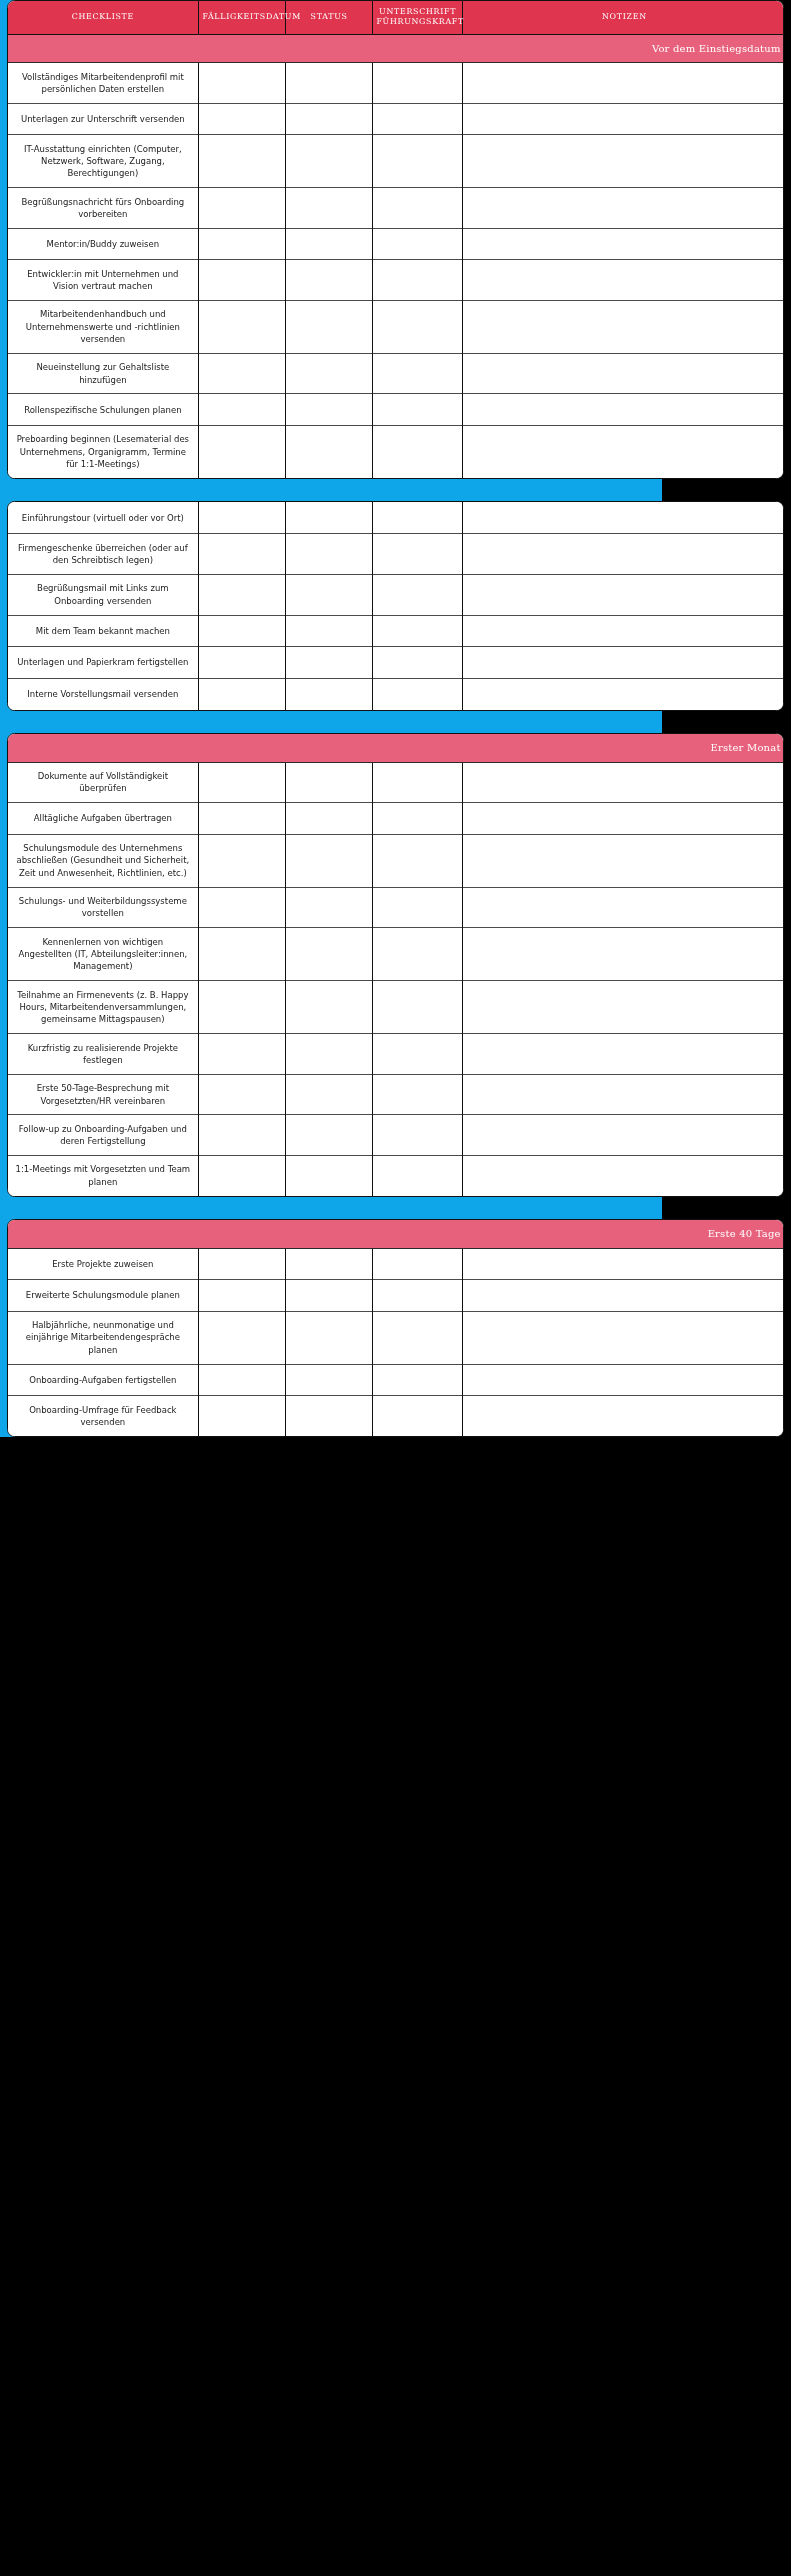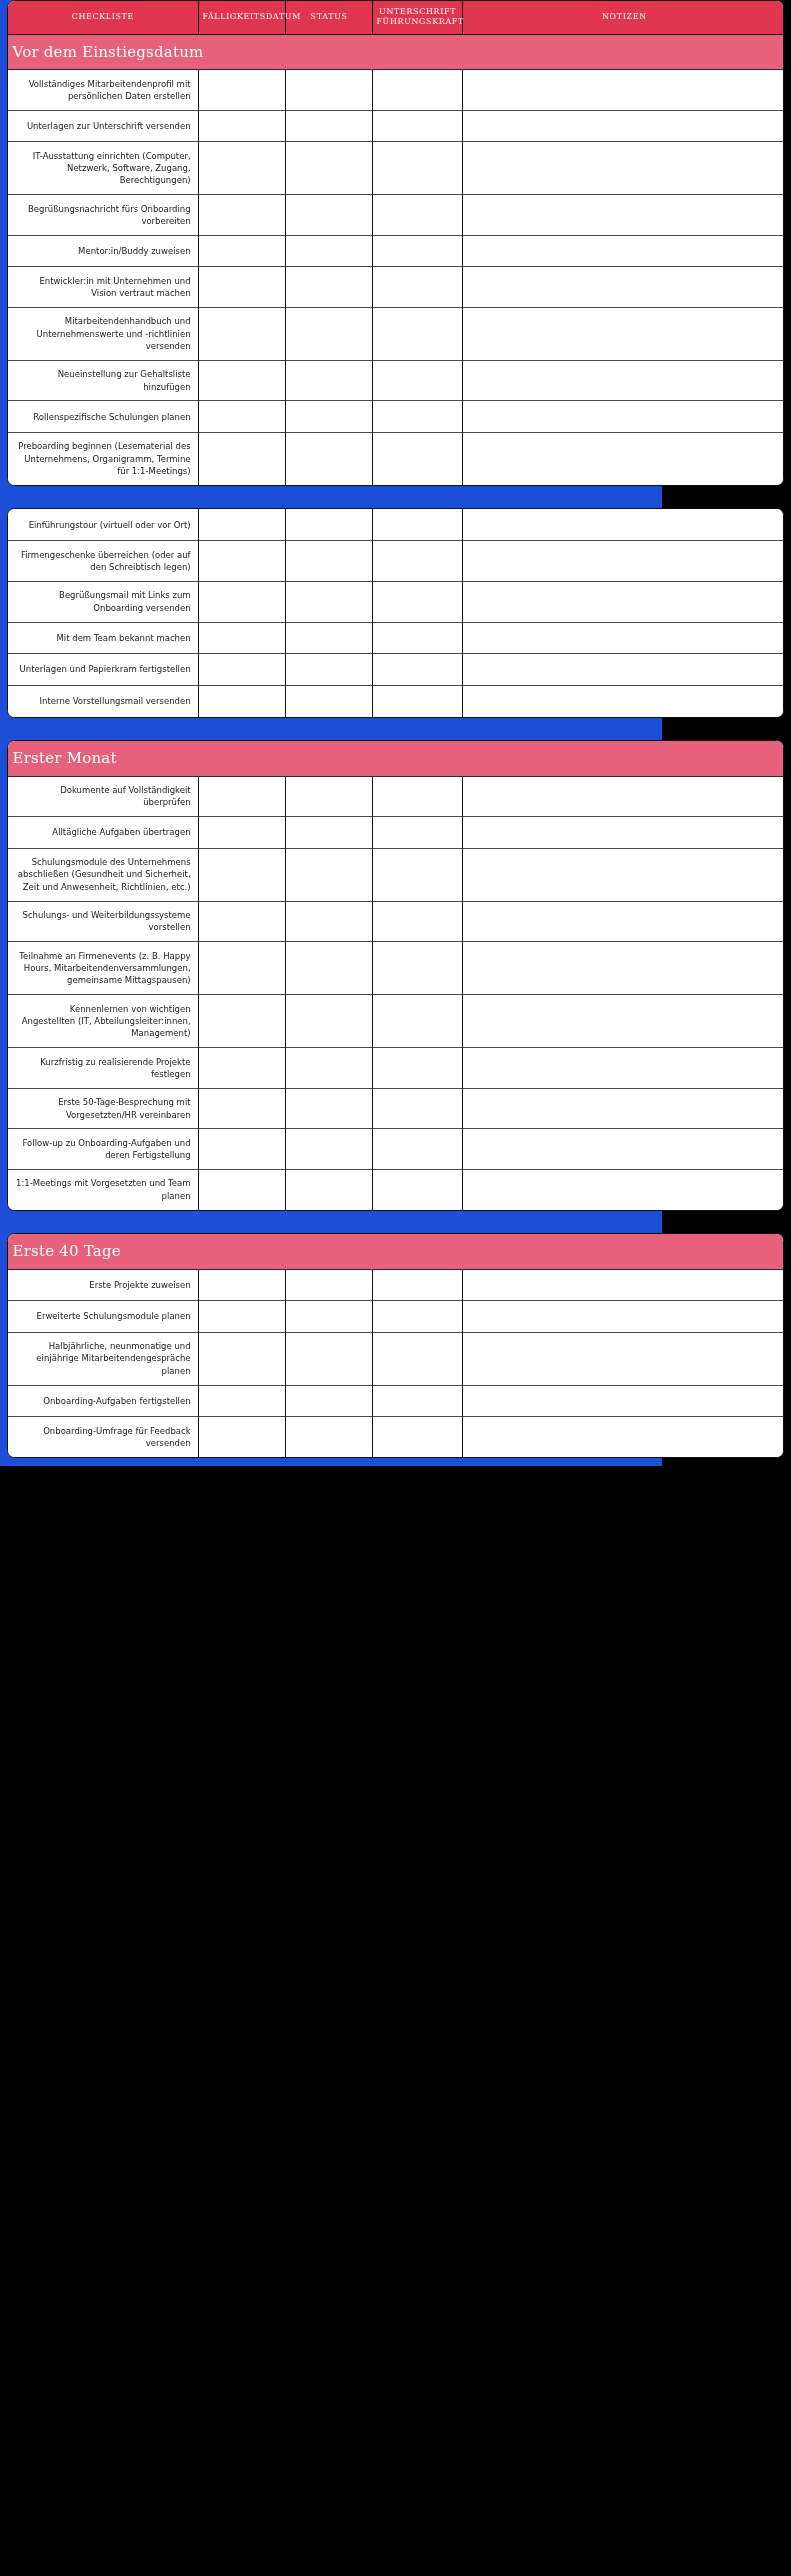--- a/index.html
+++ b/index.html
@@ -8,22 +8,22 @@
     background: #000000;
   }
   body {
     width: 792px;
     min-height: 2576px;
     font-family: "DejaVu Sans", sans-serif;
     position: relative;
   }
   .page {
     width: 662px;
-    padding: 0 0 8px 0;
-    background: #1d4ed8;
+    padding: 0 0 0 0;
+    background: #0ea5e9;
   }
 
   
   .section {
     width: 777px;
     margin: 0 0 0 6.6px;
     background: #ffffff;
     border-radius: 7.5px;
     overflow: hidden;
     border: 0.8px solid #111111;
@@ -57,23 +57,23 @@
     border-bottom: 1.7px solid #111111;
     line-height: 1.35;
   }
   .colhead th:first-child { border-left: none; }
 
   
   .bandrow td {
     background: #e8617c;
     color: #ffffff;
     font-family: "DejaVu Serif", serif;
-    font-size: 15px;
+    font-size: 10px;
     font-weight: 400;
-    text-align: left;
+    text-align: right;
     padding: 8.3px 5px;
     height: 26.5px;
     border-bottom: 1.7px solid #2b2b2b;
     letter-spacing: 0.2px;
   }
   .section.gap .bandrow td {
     border-top: none;
   }
 
   
@@ -85,21 +85,21 @@
     padding: 7.5px 7.5px;
   }
   tr.datarow td:first-child { border-left: none; }
   tr.datarow:first-of-type td { border-top: none; }
 
   td.task {
     font-family: "DejaVu Sans", sans-serif;
     font-size: 8.5px;
     line-height: 1.45;
     color: #1b1b1b;
-    text-align: right;
+    text-align: center;
     padding: 8.3px 8.3px 8.3px 9px;
   }
   td.blank { padding: 0; }
 
   
   tr.datarow { height: 31.5px; }
 </style>
 </head>
 <body>
 
@@ -288,28 +288,28 @@
               <td class="blank"></td>
             </tr>
             <tr class="datarow">
               <td class="task">Schulungs- und Weiterbildungssysteme vorstellen</td>
               <td class="blank"></td>
               <td class="blank"></td>
               <td class="blank"></td>
               <td class="blank"></td>
             </tr>
             <tr class="datarow">
+              <td class="task">Kennenlernen von wichtigen Angestellten (IT, Abteilungsleiter:innen, Management)</td>
+              <td class="blank"></td>
+              <td class="blank"></td>
+              <td class="blank"></td>
+              <td class="blank"></td>
+            </tr>
+            <tr class="datarow">
               <td class="task">Teilnahme an Firmenevents (z. B. Happy Hours, Mitarbeitendenversammlungen, gemeinsame Mittagspausen)</td>
-              <td class="blank"></td>
-              <td class="blank"></td>
-              <td class="blank"></td>
-              <td class="blank"></td>
-            </tr>
-            <tr class="datarow">
-              <td class="task">Kennenlernen von wichtigen Angestellten (IT, Abteilungsleiter:innen, Management)</td>
               <td class="blank"></td>
               <td class="blank"></td>
               <td class="blank"></td>
               <td class="blank"></td>
             </tr>
             <tr class="datarow">
               <td class="task">Kurzfristig zu realisierende Projekte festlegen</td>
               <td class="blank"></td>
               <td class="blank"></td>
               <td class="blank"></td>

